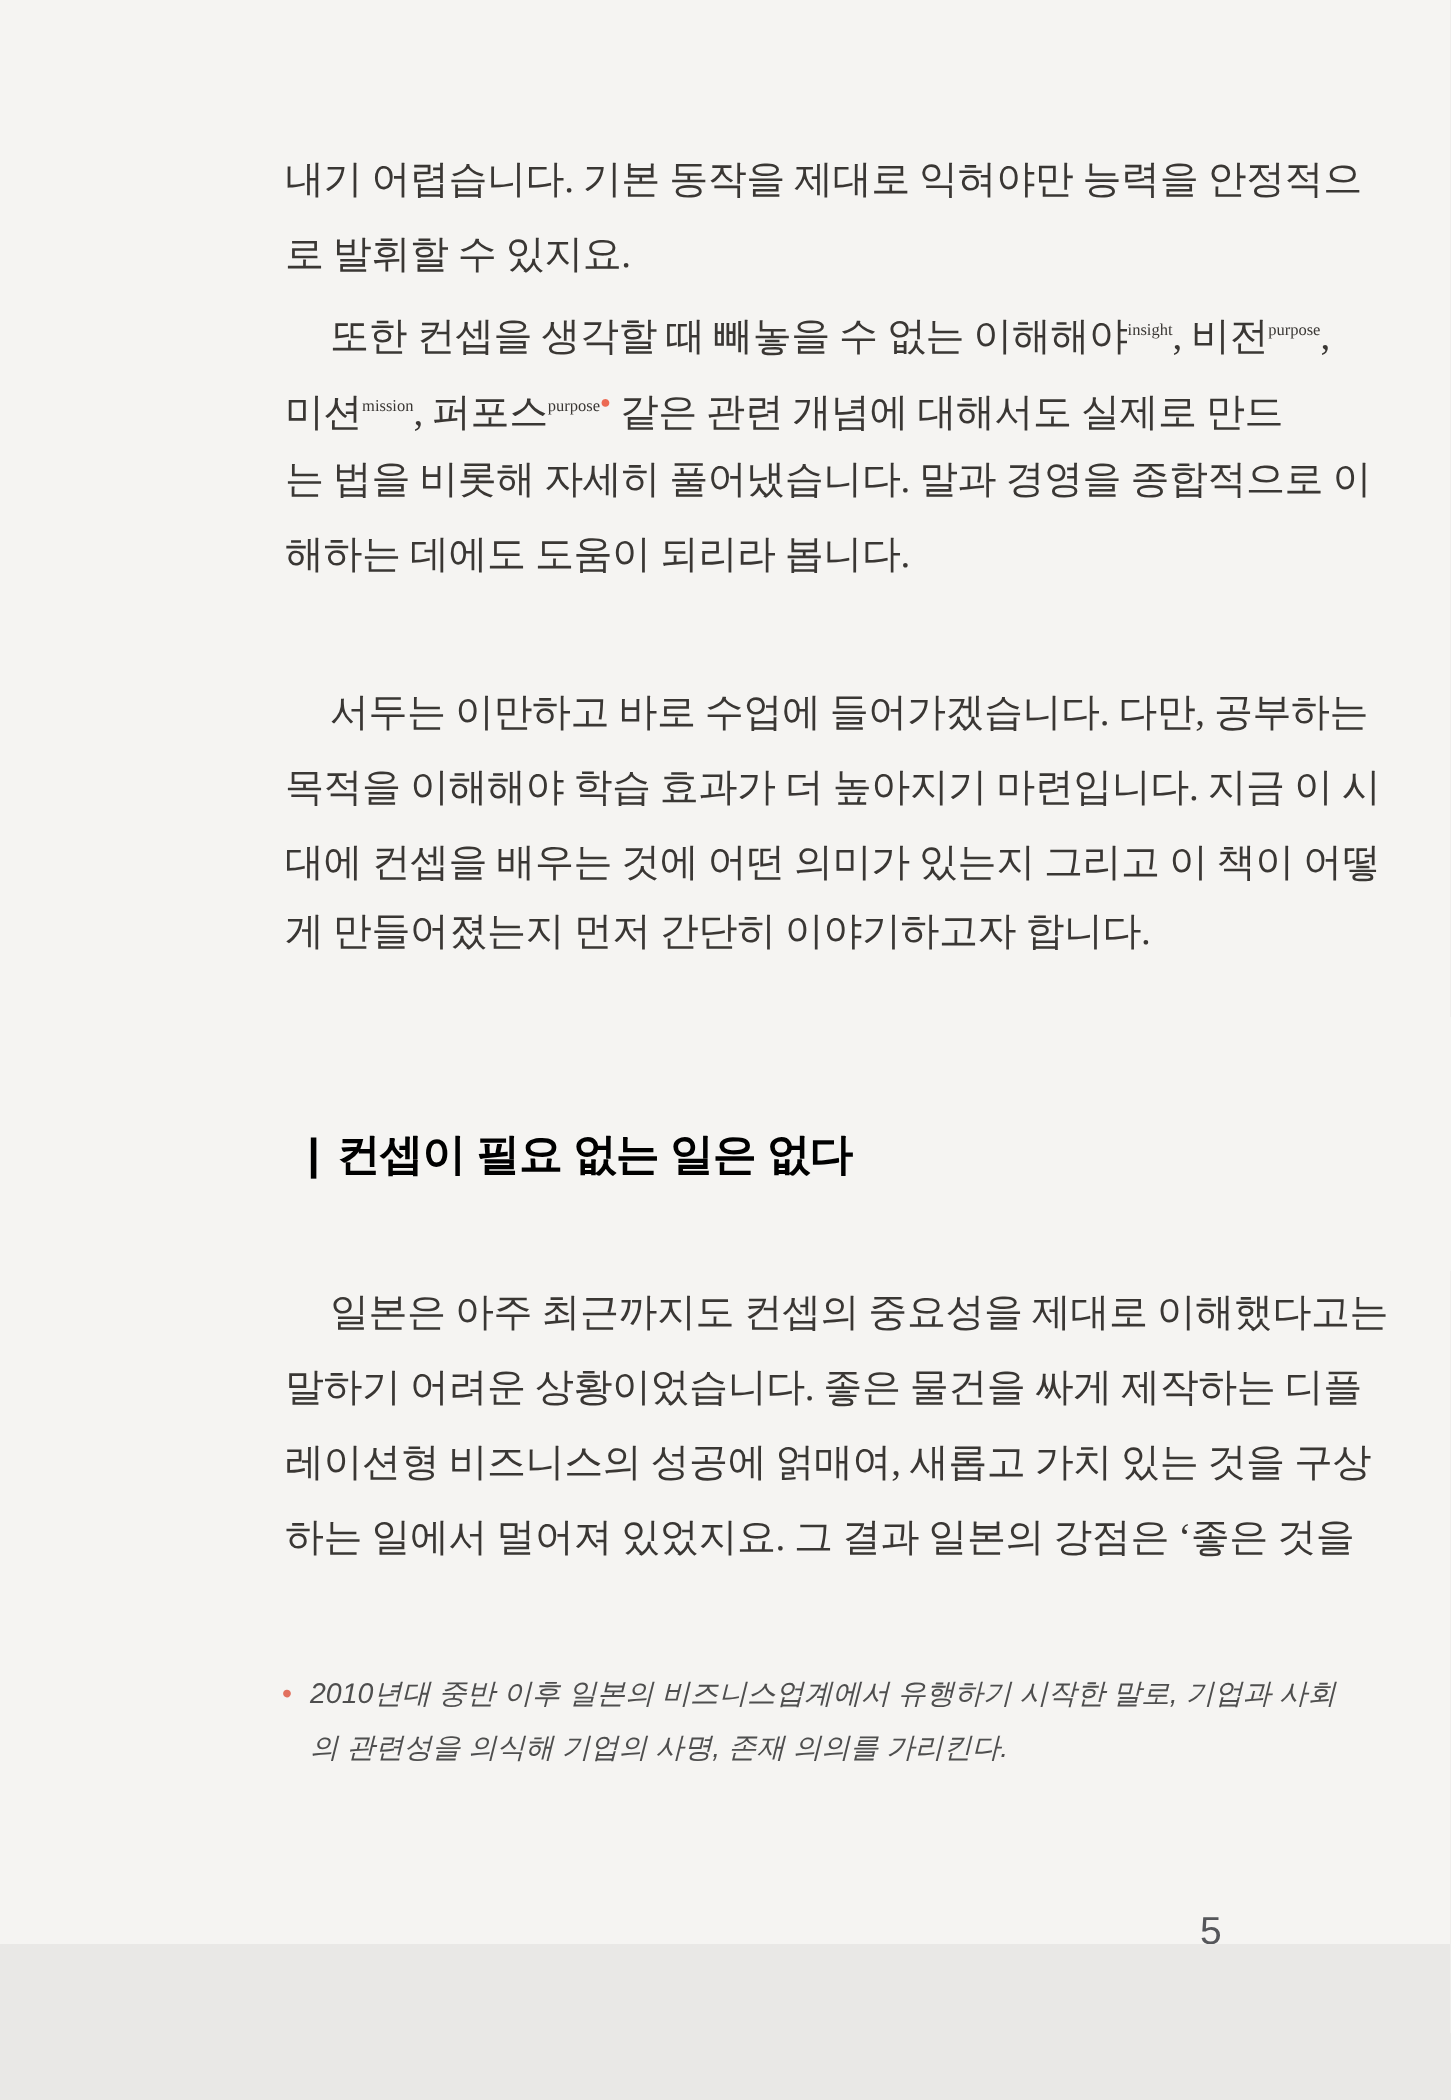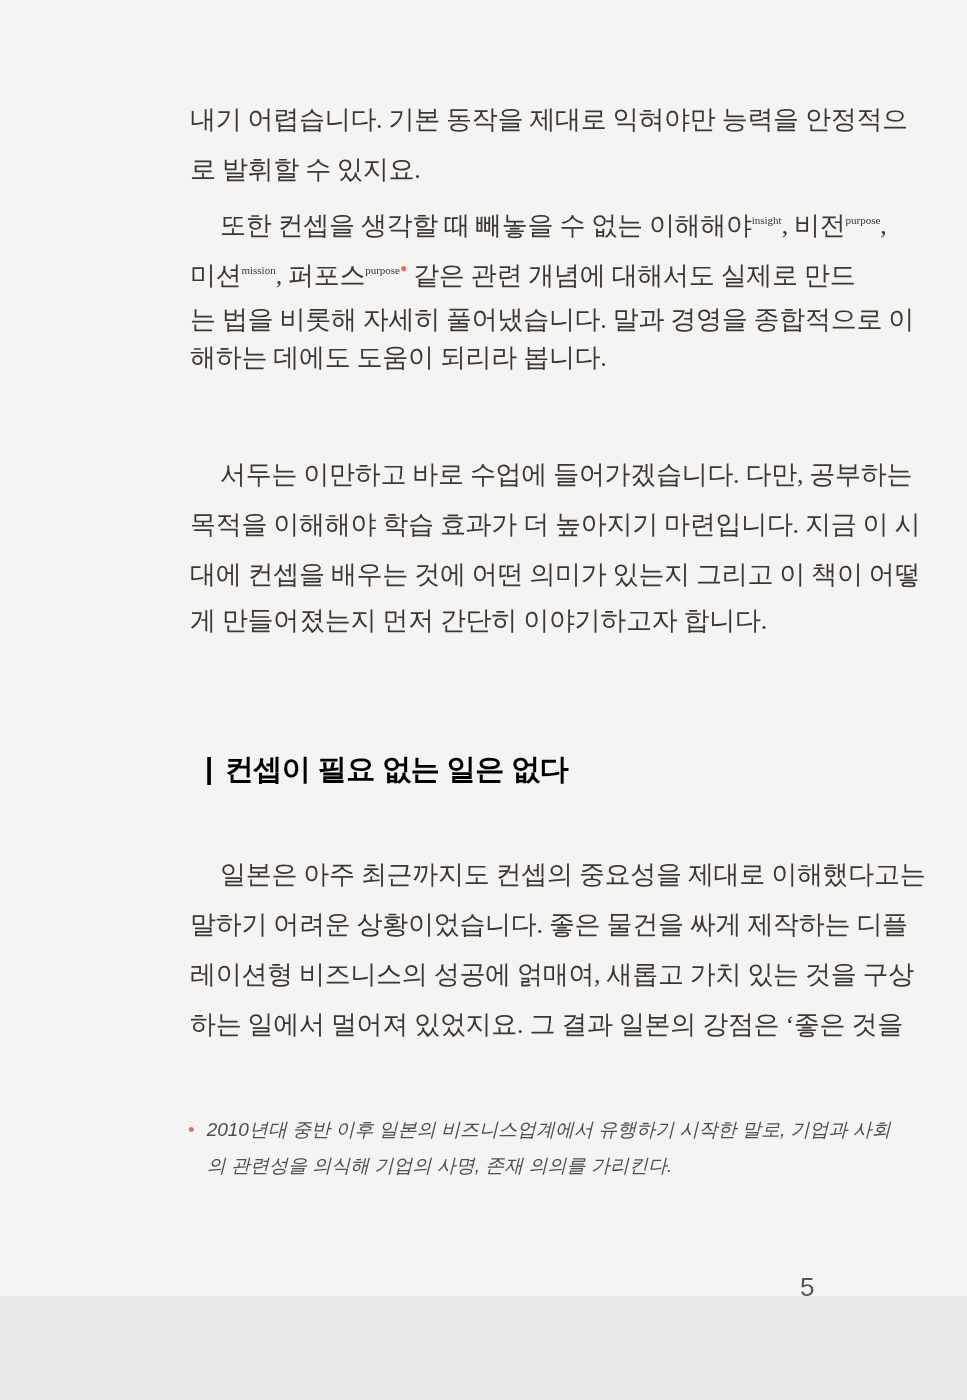--- a/index.html
+++ b/index.html
@@ -96,21 +96,21 @@
 
   <div class="line indent" style="top:200px">
     <span>또한 컨셉을 생각할 때 빼놓을 수 없는 이해해야</span><span class="sup">insight</span><span>, 비전</span><span class="sup">purpose</span><span>,</span>
   </div>
 
   <div class="line" style="top:250px">
     <span>미션</span><span class="sup">mission</span><span>, 퍼포스</span><span class="sup">purpose</span><span class="sup-dot accent">●</span><span> 같은 관련 개념에 대해서도 실제로 만드</span>
   </div>
 
   <div class="line" style="top:300px">는 법을 비롯해 자세히 풀어냈습니다. 말과 경영을 종합적으로 이</div>
-  <div class="line" style="top:338px">해하는 데에도 도움이 되리라 봅니다.</div>
+  <div class="line" style="top:350px">해하는 데에도 도움이 되리라 봅니다.</div>
 
   <div class="line indent" style="top:455px">서두는 이만하고 바로 수업에 들어가겠습니다. 다만, 공부하는</div>
   <div class="line" style="top:505px">목적을 이해해야 학습 효과가 더 높아지기 마련입니다. 지금 이 시</div>
   <div class="line" style="top:555px">대에 컨셉을 배우는 것에 어떤 의미가 있는지 그리고 이 책이 어떻</div>
   <div class="line" style="top:601px">게 만들어졌는지 먼저 간단히 이야기하고자 합니다.</div>
 
   <div class="heading">
     <span class="bar">|</span><span>컨셉이 필요 없는 일은 없다</span>
   </div>
 

